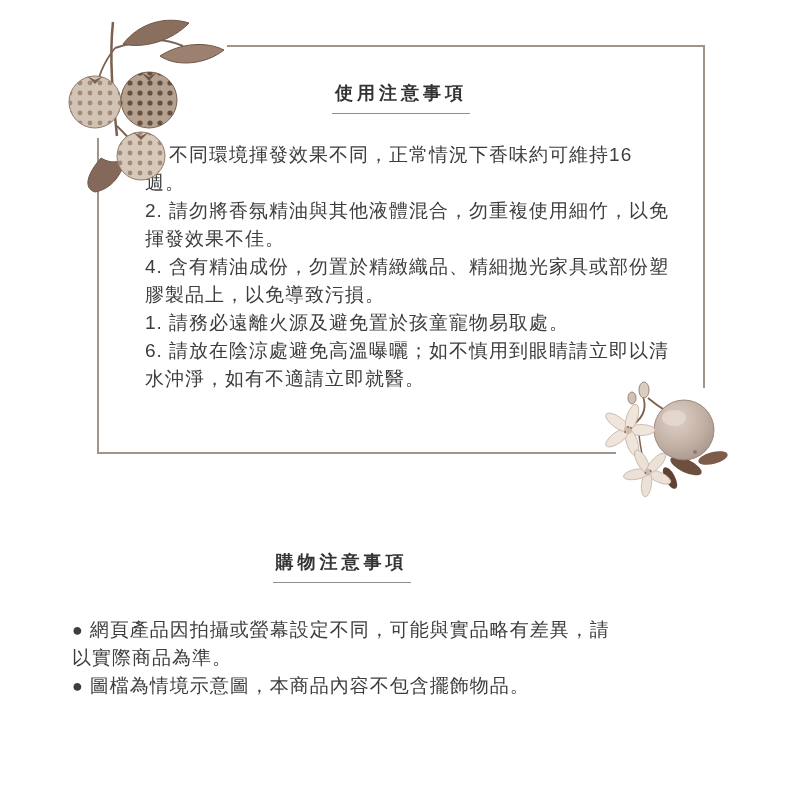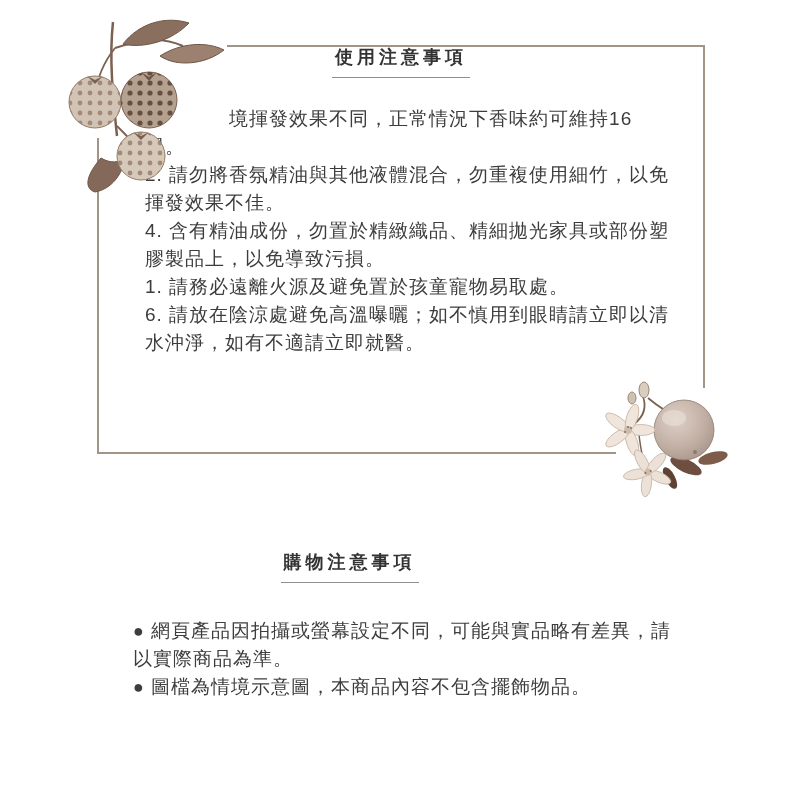--- a/index.html
+++ b/index.html
@@ -36,47 +36,48 @@
     font-weight: 700;
     letter-spacing: 4px;
     color: #333333;
     line-height: 20px;
   }
   .section-title .title-text {
     display: inline-block;
     border-bottom: 1px solid #8f8f8f;
     padding: 0 3px 10px 3px;
   }
-  .usage-box .section-title { }
+  .usage-box .section-title { padding-top: 36px; }
 
   .usage-items {
     margin: 27px 0 0 46px;
     width: 525px;
   }
   .usage-items p,
   .shopping-items p {
     margin: 0;
     font-size: 19px;
     line-height: 28px;
     letter-spacing: 1px;
     color: #3d3d3d;
     text-align: left;
   }
 
   
   .shopping-section {
     position: absolute;
-    left: 16px;
+    left: 8px;
     top: 552px;
     width: 667px;
     z-index: 1;
   }
   .shopping-items {
-    margin: 34px 0 0 117px;
+    margin: 34px 0 0 64px;
     width: 545px;
+    font-family: Liberation Mono, monospace;
   }
   .bullet-icon {
     font-size: 18px;
     margin-right: 6px;
     color: #3d3d3d;
   }
 
   
   .deco {
     position: absolute;

